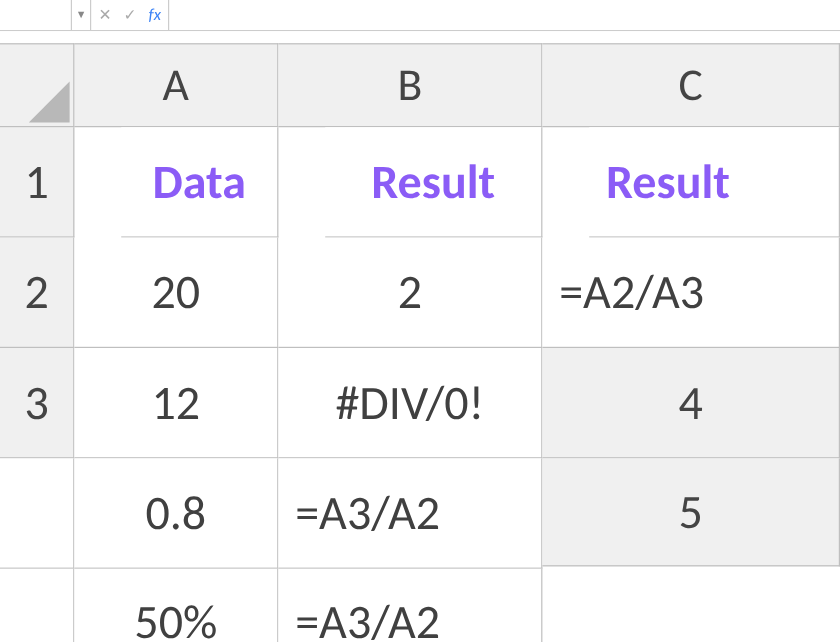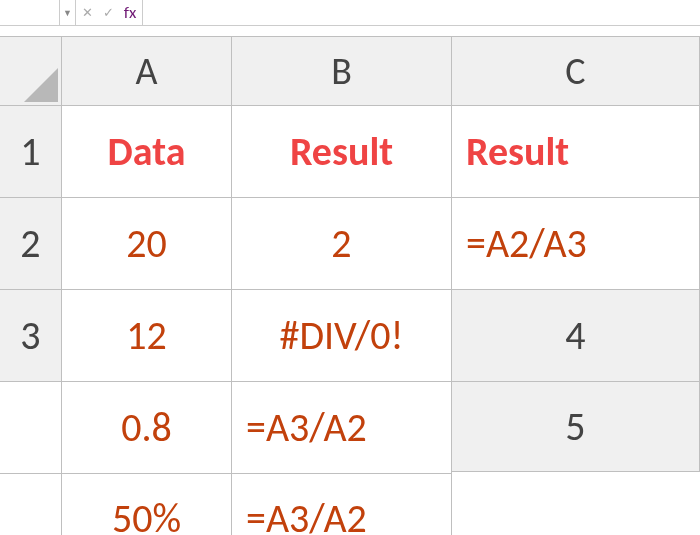--- a/index.html
+++ b/index.html
@@ -39,21 +39,21 @@
     .fb-buttons {
       display: flex;
       align-items: center;
       padding: 0 6px;
       gap: 10px;
       border-right: 1px solid #ccc;
       height: 100%;
       color: #aaa;
     }
     .fb-btn { cursor: default; font-size: 13px; }
-    .fb-fx { font-size: 17px; color: #701a75; }
+    .fb-fx { font-style: italic; font-size: 14px; color: #3b82f6; }
     .fb-input {
       flex: 1;
       height: 100%;
       padding: 0 6px;
       display: flex;
       align-items: center;
     }
     .gap { height: 10px; background: #fff; }
     .sheet {
       display: grid;
@@ -61,21 +61,21 @@
     }
     .cell {
       border: 1px solid #bfbfbf;
       border-top: none;
       border-left: none;
       background: #fff;
       display: flex;
       align-items: center;
       justify-content: center;
       font-size: 40px;
-      color: #c2410c;
+      color: #404040;
       height: 92px;
     }
     .col-header {
       background: #f0f0f0;
       font-size: 38px;
       color: #444;
       height: 70px;
       border-top: 1px solid #bfbfbf;
     }
     .row-header {
@@ -94,21 +94,22 @@
       position: absolute;
       right: 3px;
       bottom: 3px;
       width: 0;
       height: 0;
       border-left: 34px solid transparent;
       border-bottom: 34px solid #b8b8b8;
     }
     .hdr-text {
       font-weight: bold;
-      color: #ef4444;
+      color: #8b5cf6;
+      margin-left: 39px;
     }
     .col-a { justify-content: center; }
     .col-b { justify-content: center; }
     .col-c { justify-content: flex-start; padding-left: 14px; }
     .row5 { height: 90px; }
   </style>
 </head>
 <body>
 
 <div class="formula-bar">

